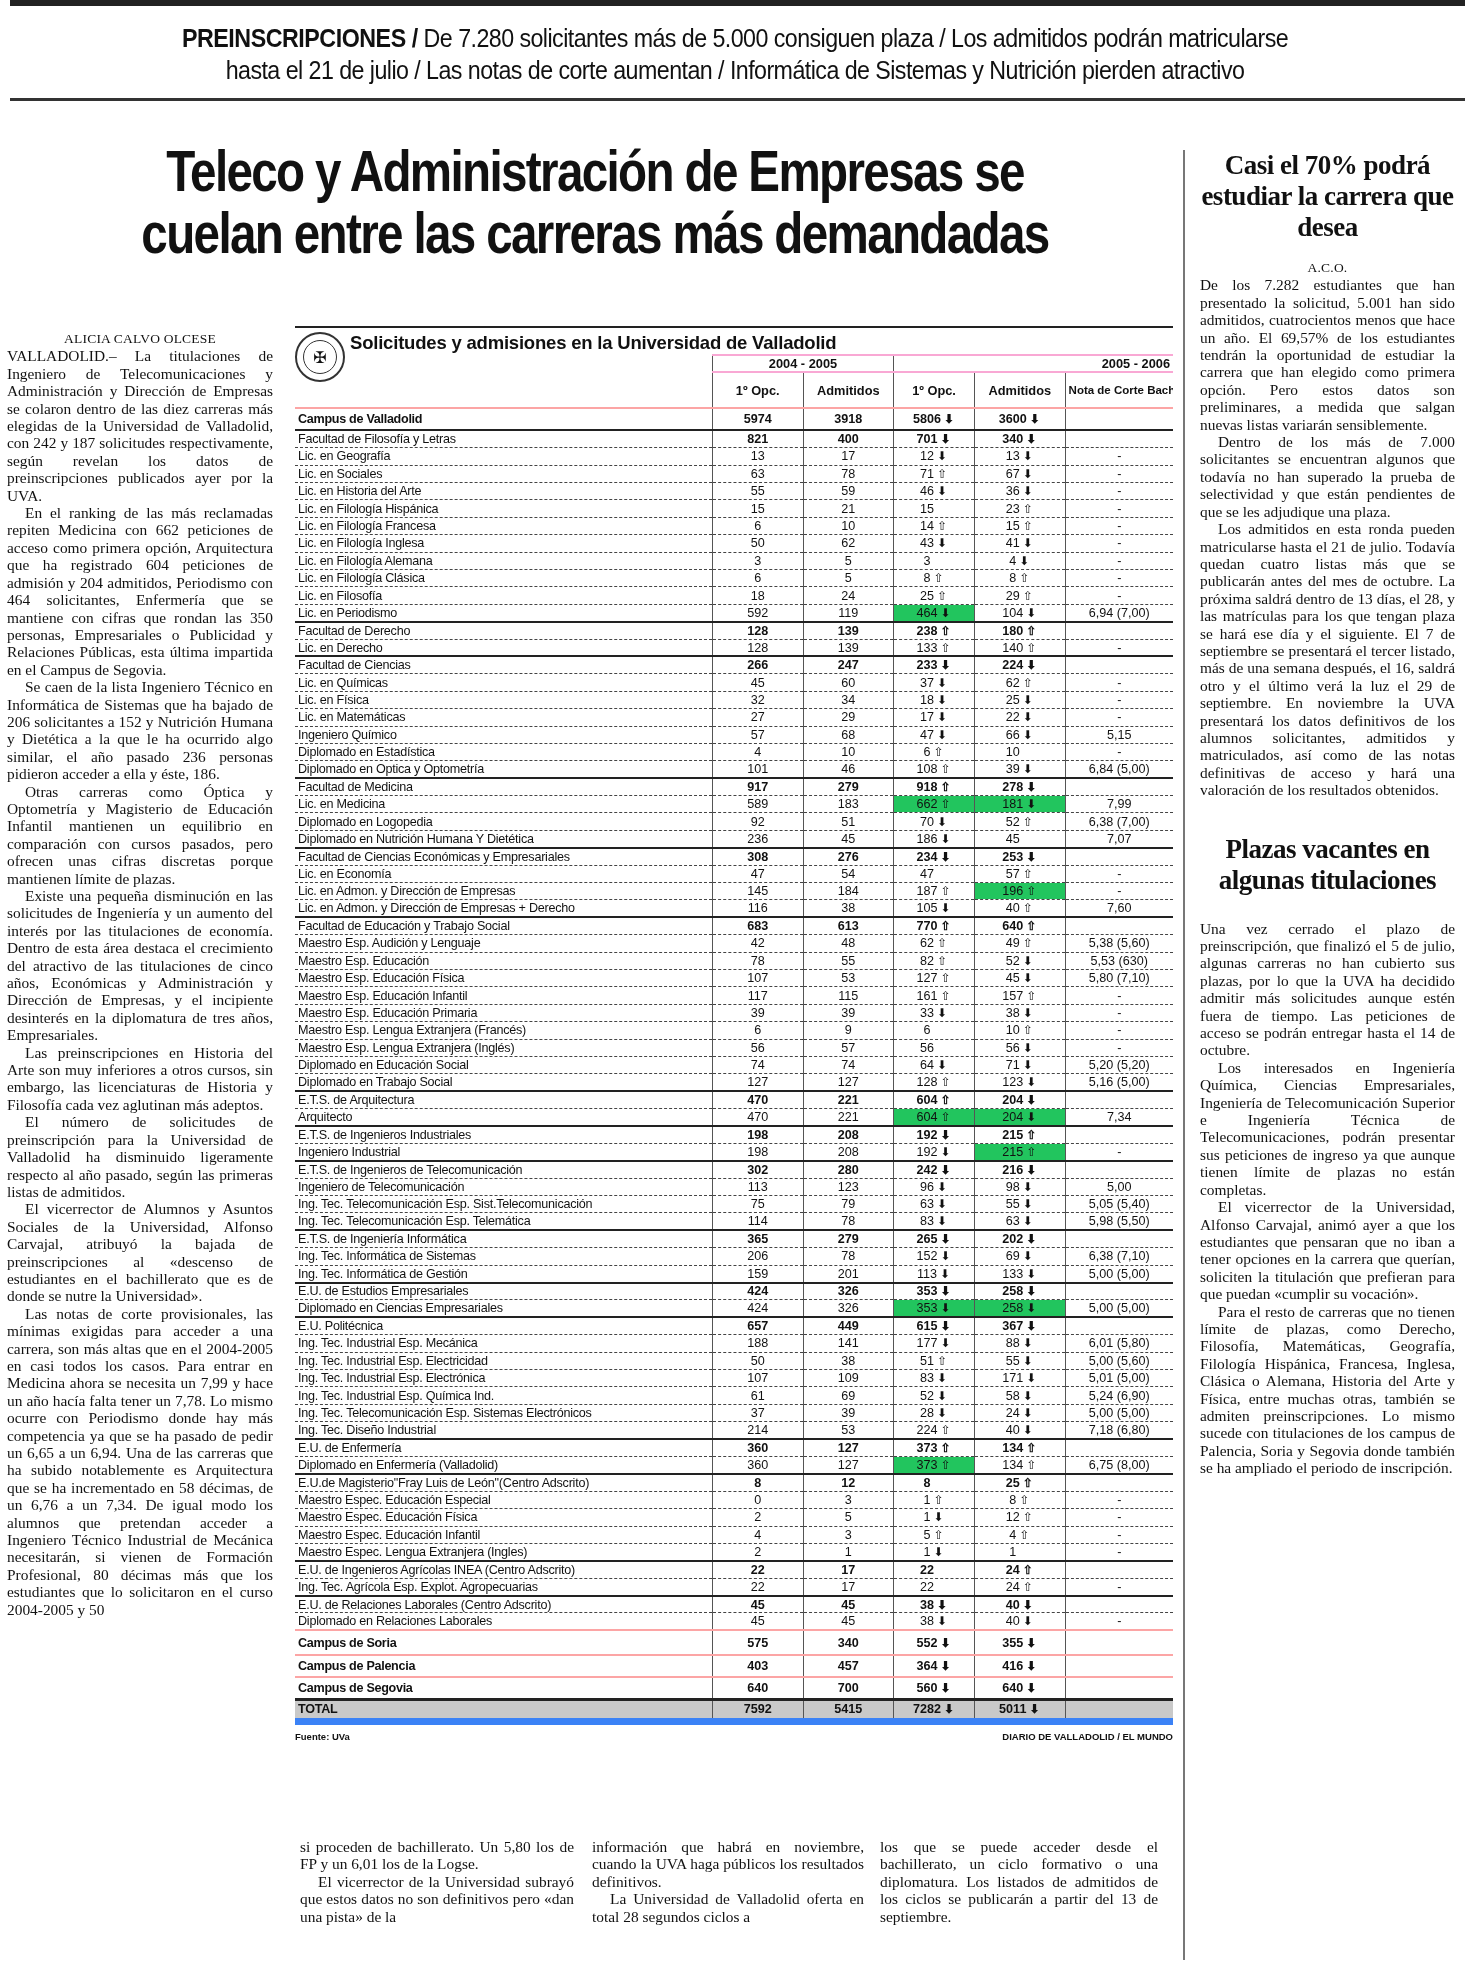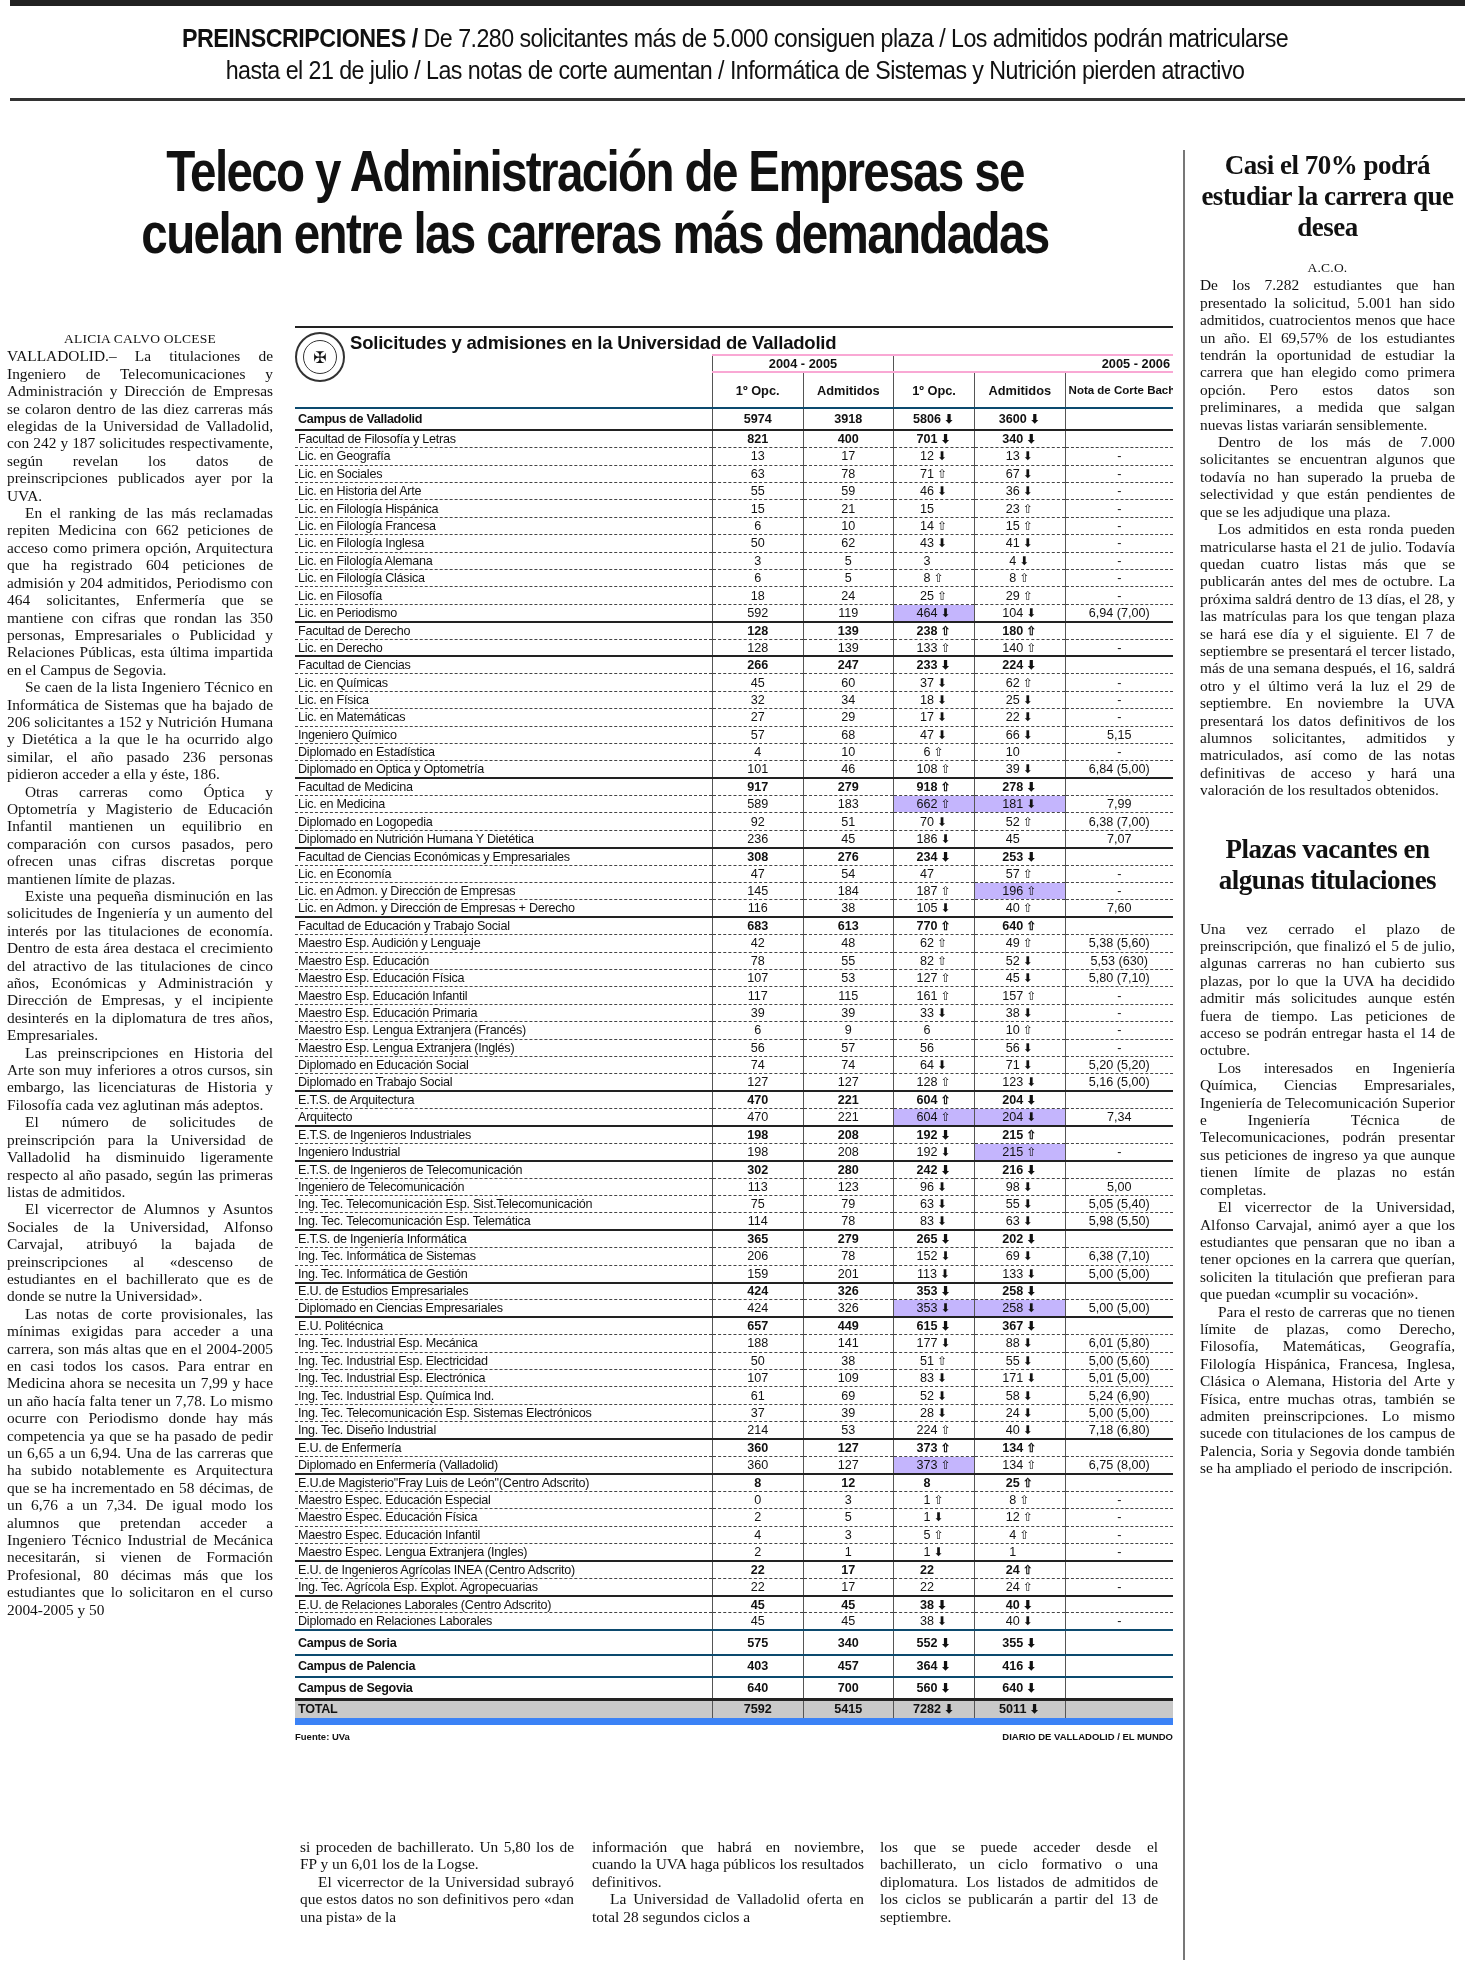--- a/index.html
+++ b/index.html
@@ -24,25 +24,25 @@
   table { border-collapse: collapse; width: 878px; font-family: "Liberation Sans", sans-serif; font-size: 12.6px; table-layout: fixed; }
   col.c-name { width: 387px; } col.c-n { width: 84px; } col.c-n2 { width: 75px; } col.c-note { width: 100px; }
   td, th { height: 17.4px; padding: 0 3px; white-space: nowrap; overflow: hidden; }
   td.num { text-align: center; border-left: 1px solid #555; }
   td.name { letter-spacing: -0.25px; transform-origin: left; }
   tr.row td { border-bottom: 1px dashed #444; }
   tr.grp td { border-top: 2px solid #222; font-weight: 600; }
   tr.grp td.name { font-weight: normal; }
   th { font-weight: 600; font-size: 12.8px; text-align: center; border-left: 1px solid #555; border-top: 2px solid #f9a8d4; }
   th.note { font-size: 11.5px; line-height: 13px; }
-  tr.campus td { font-weight: bold; border-top: 2px solid #0c4a6e; height: 22px; }
+  tr.campus td { font-weight: bold; border-top: 2px solid #fca5a5; height: 22px; }
   tr.campus td.name { font-family: "Liberation Sans", sans-serif; font-weight: 900; letter-spacing: -0.3px; }
   tr.campus.gap td { height: 25px; }
   tr.total td { background: #c9c9c9; font-weight: 900; border-top: 3px solid #222; border-bottom: 7px solid #3b82f6; height: 22px; }
-  .hl { background: #c4b5fd; }
+  .hl { background: #22c55e; }
   .arrow { display: inline-block; width: 12px; margin-left: 2px; font-size: 12px; }
   .arrow.down { color: #111; }
   .arrow.up { color: #111; }
   .tbl-foot { display: flex; justify-content: space-between; font-family: "Liberation Sans", sans-serif; font-size: 9.5px; font-weight: bold; margin-top: 6px; }
 </style>
 </head>
 <body>
 
 <div class="topbar"></div>
 

